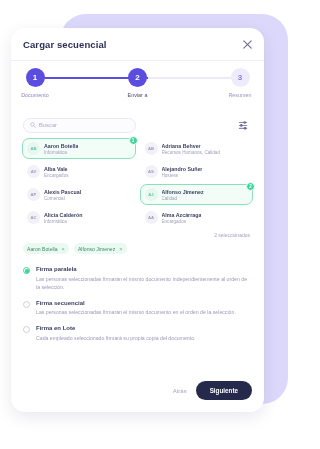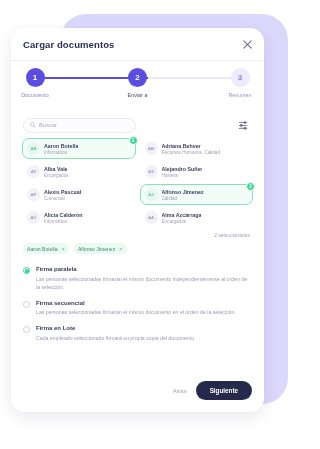--- a/index.html
+++ b/index.html
@@ -207,21 +207,21 @@
 </head>
 <body>
 
 <div id="stage">
 
   <div class="backdrop"></div>
 
   <div class="card">
 
     <div class="card-head">
-      <div class="card-title">Cargar documentos</div>
+      <div class="card-title">Cargar secuencial</div>
       <div class="close-btn">
         <svg width="9" height="9" viewBox="0 0 9 9">
           <line x1="0.8" y1="0.8" x2="8.2" y2="8.2" stroke="#6e6b90" stroke-width="1.1" stroke-linecap="round"></line>
           <line x1="8.2" y1="0.8" x2="0.8" y2="8.2" stroke="#6e6b90" stroke-width="1.1" stroke-linecap="round"></line>
         </svg>
       </div>
     </div>
 
     <div class="stepper">
       <div class="track"></div>

